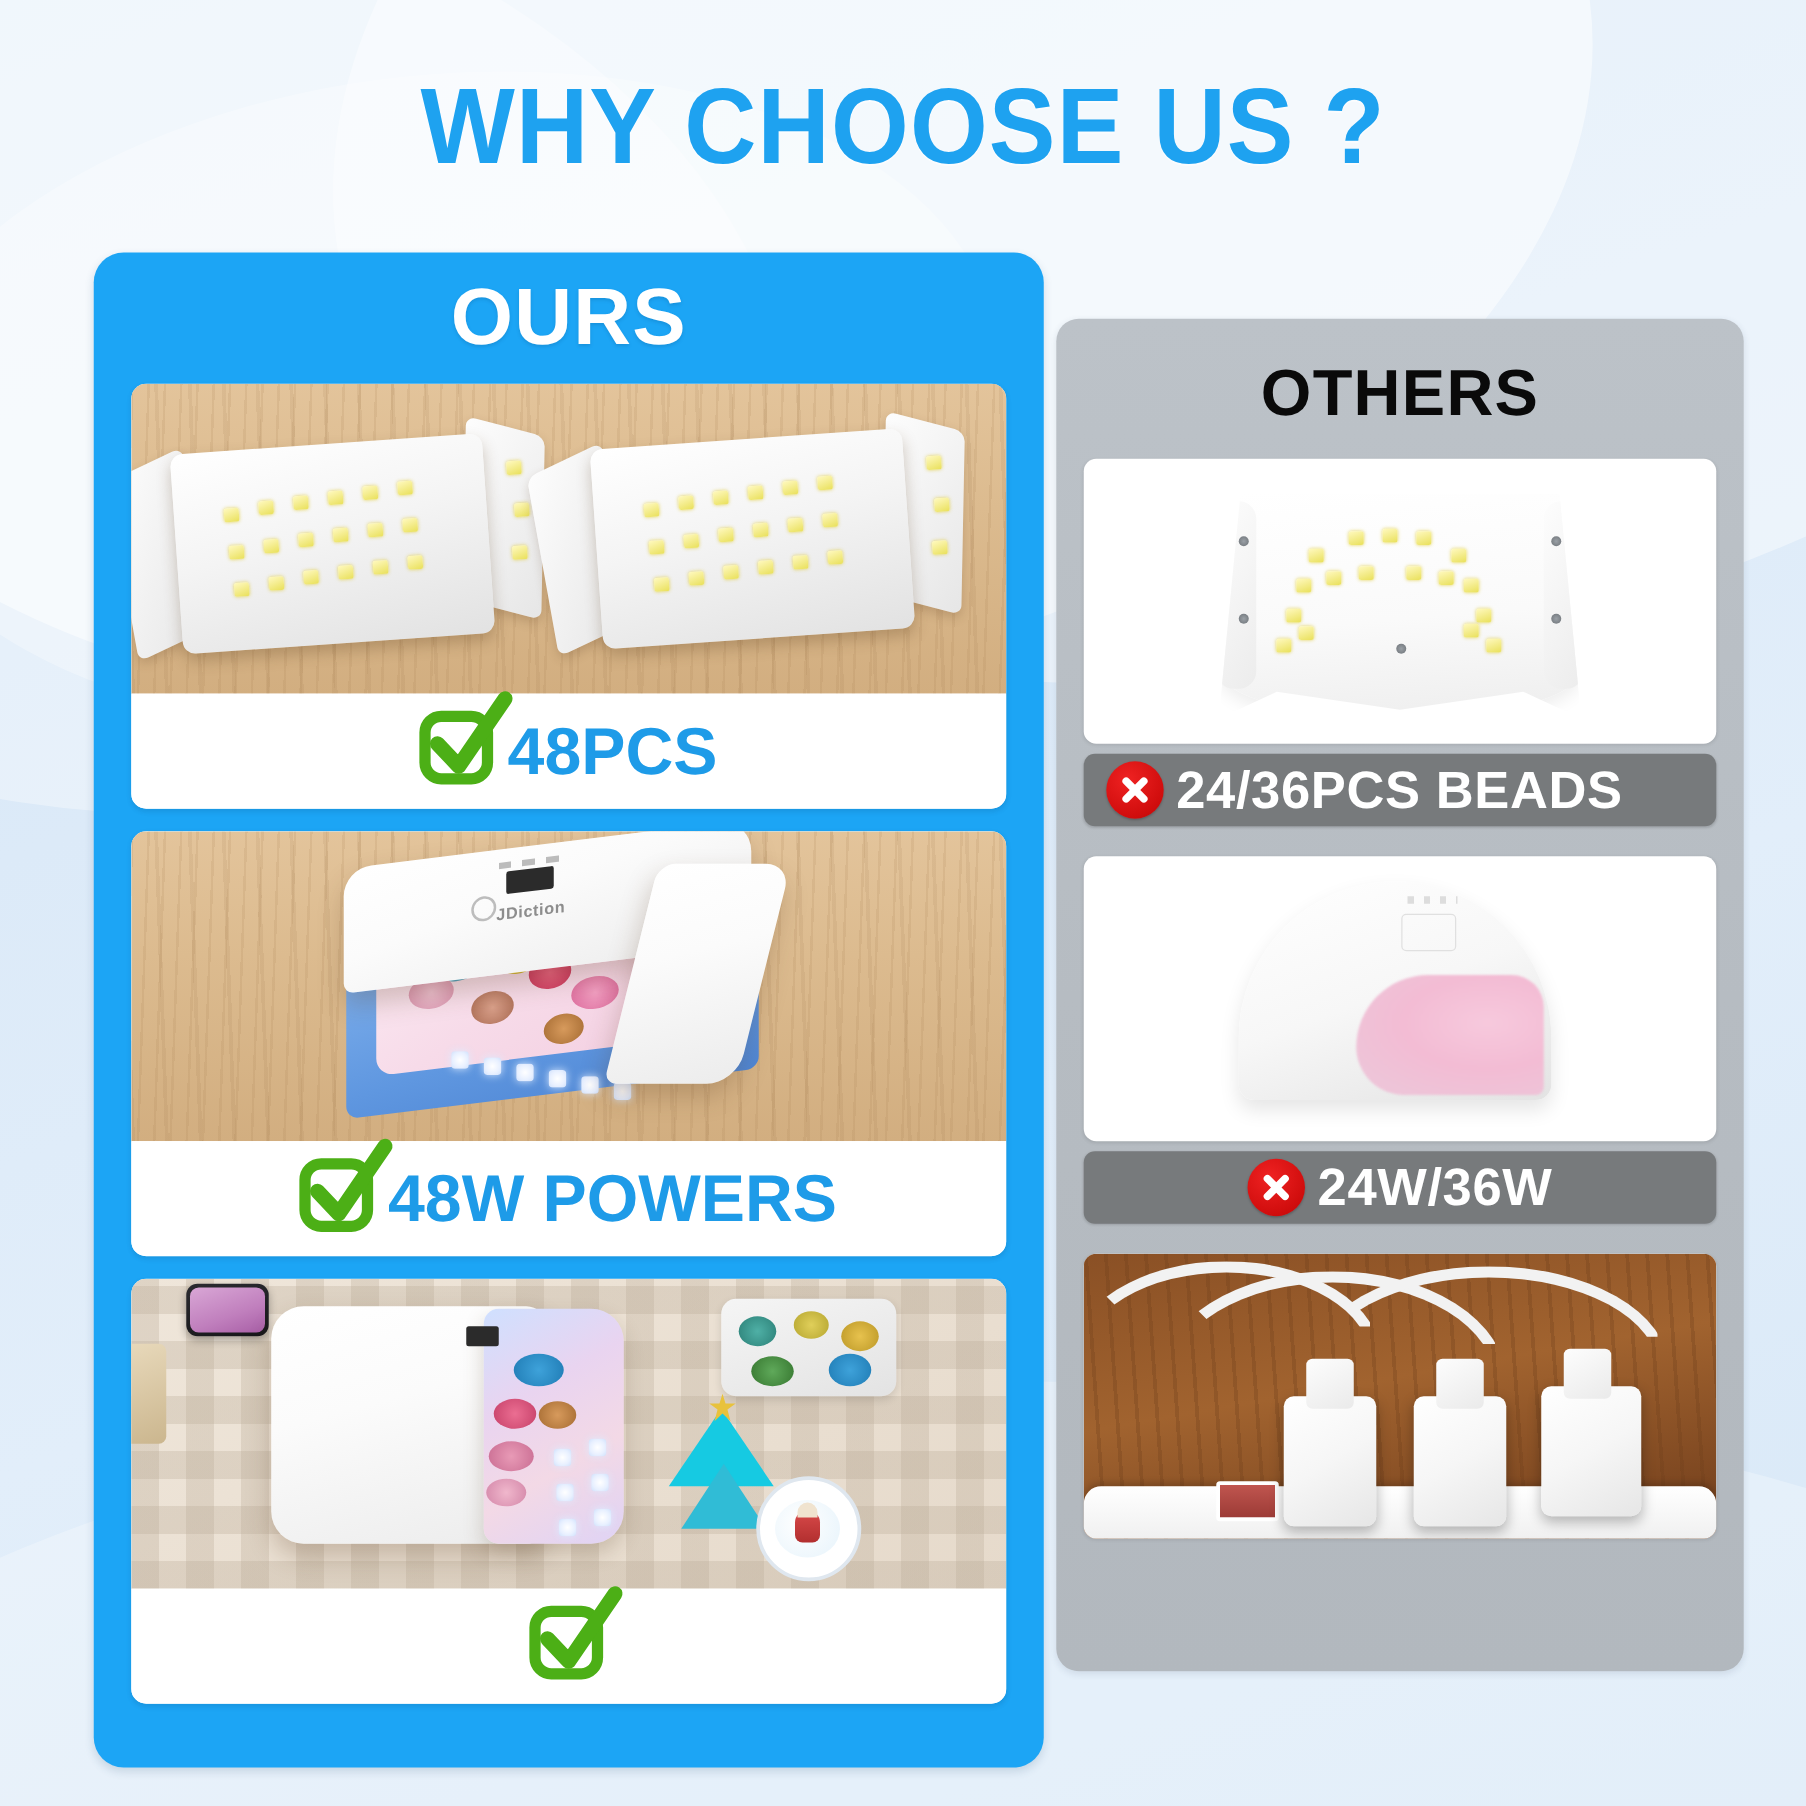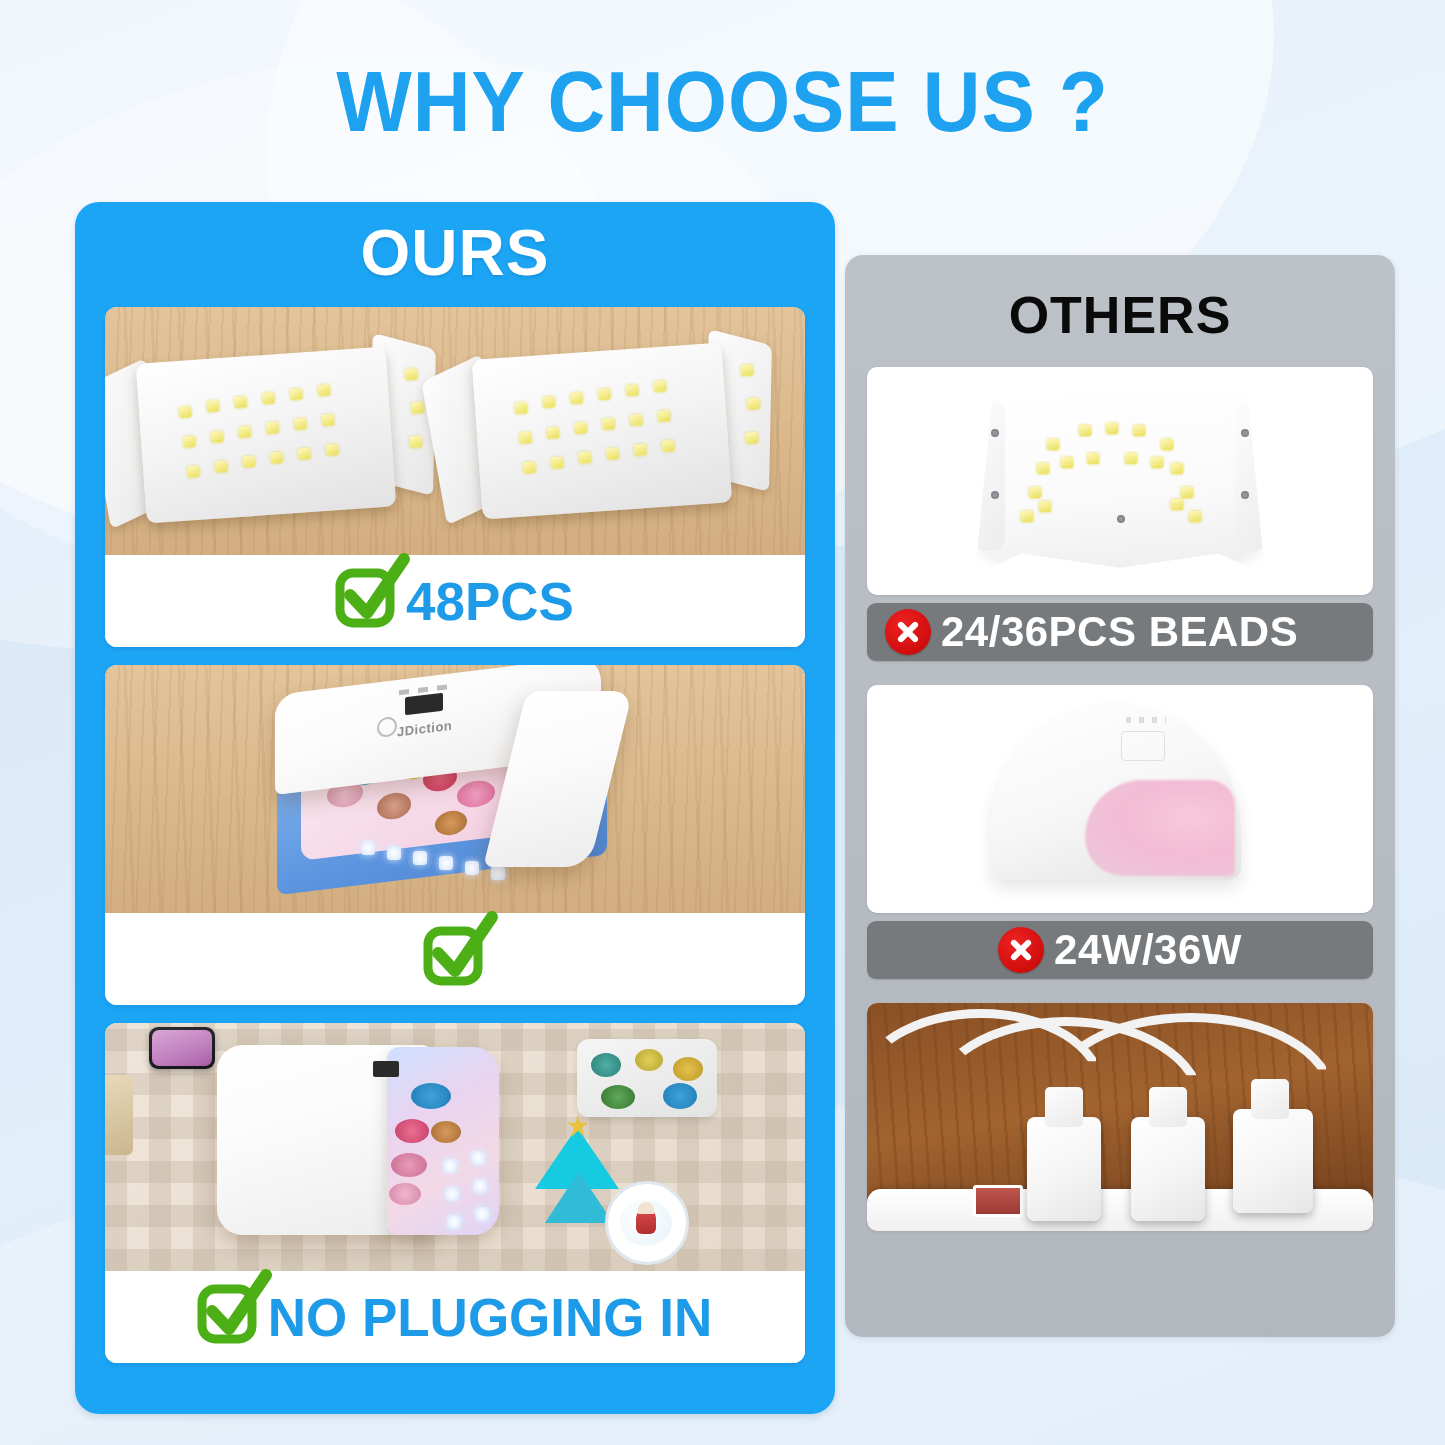--- a/index.html
+++ b/index.html
@@ -354,20 +354,21 @@
         <span class="brand" style="left:292px;top:56px;transform:skewY(-7deg);">JDiction</span>
         <div style="position:absolute;left:272px;top:52px;width:16px;height:16px;border:2px solid #bdbdbd;border-radius:50%;transform:skewY(-7deg);"></div>
       </div>
       <div class="cap">
         <span class="chk">
           <svg viewBox="0 0 86 86">
             <rect x="10" y="26" width="50" height="50" rx="13" ry="13" fill="none" stroke="#4CAF16" stroke-width="9"></rect>
             <path d="M20 48 L37 66 L74 12" fill="none" stroke="#4CAF16" stroke-width="12" stroke-linecap="round" stroke-linejoin="round"></path>
           </svg>
         </span>
+        <span class="cap-txt">48W POWERS</span>
       </div>
     </div>
 
     <div class="card c3">
       <div class="photo">
         <div class="cloth"></div>
         <div class="phone" style="left:44px;top:4px;width:66px;height:42px;">
             <i></i>
           </div>
         <div style="position:absolute;left:-6px;top:52px;width:34px;height:80px;border-radius:6px;
@@ -416,18 +417,17 @@
           <div style="position:absolute;left:30px;top:18px;width:16px;height:12px;border-radius:8px 8px 0 0;background:#f0e3cf;"></div>
         </div>
       </div>
       <div class="cap">
         <span class="chk">
           <svg viewBox="0 0 86 86">
             <rect x="10" y="26" width="50" height="50" rx="13" ry="13" fill="none" stroke="#4CAF16" stroke-width="9"></rect>
             <path d="M20 48 L37 66 L74 12" fill="none" stroke="#4CAF16" stroke-width="12" stroke-linecap="round" stroke-linejoin="round"></path>
           </svg>
         </span>
-        <span class="cap-txt">NO PLUGGING IN</span>
       </div>
     </div>
   </div>
 
 </div>
 
 </body></html>

